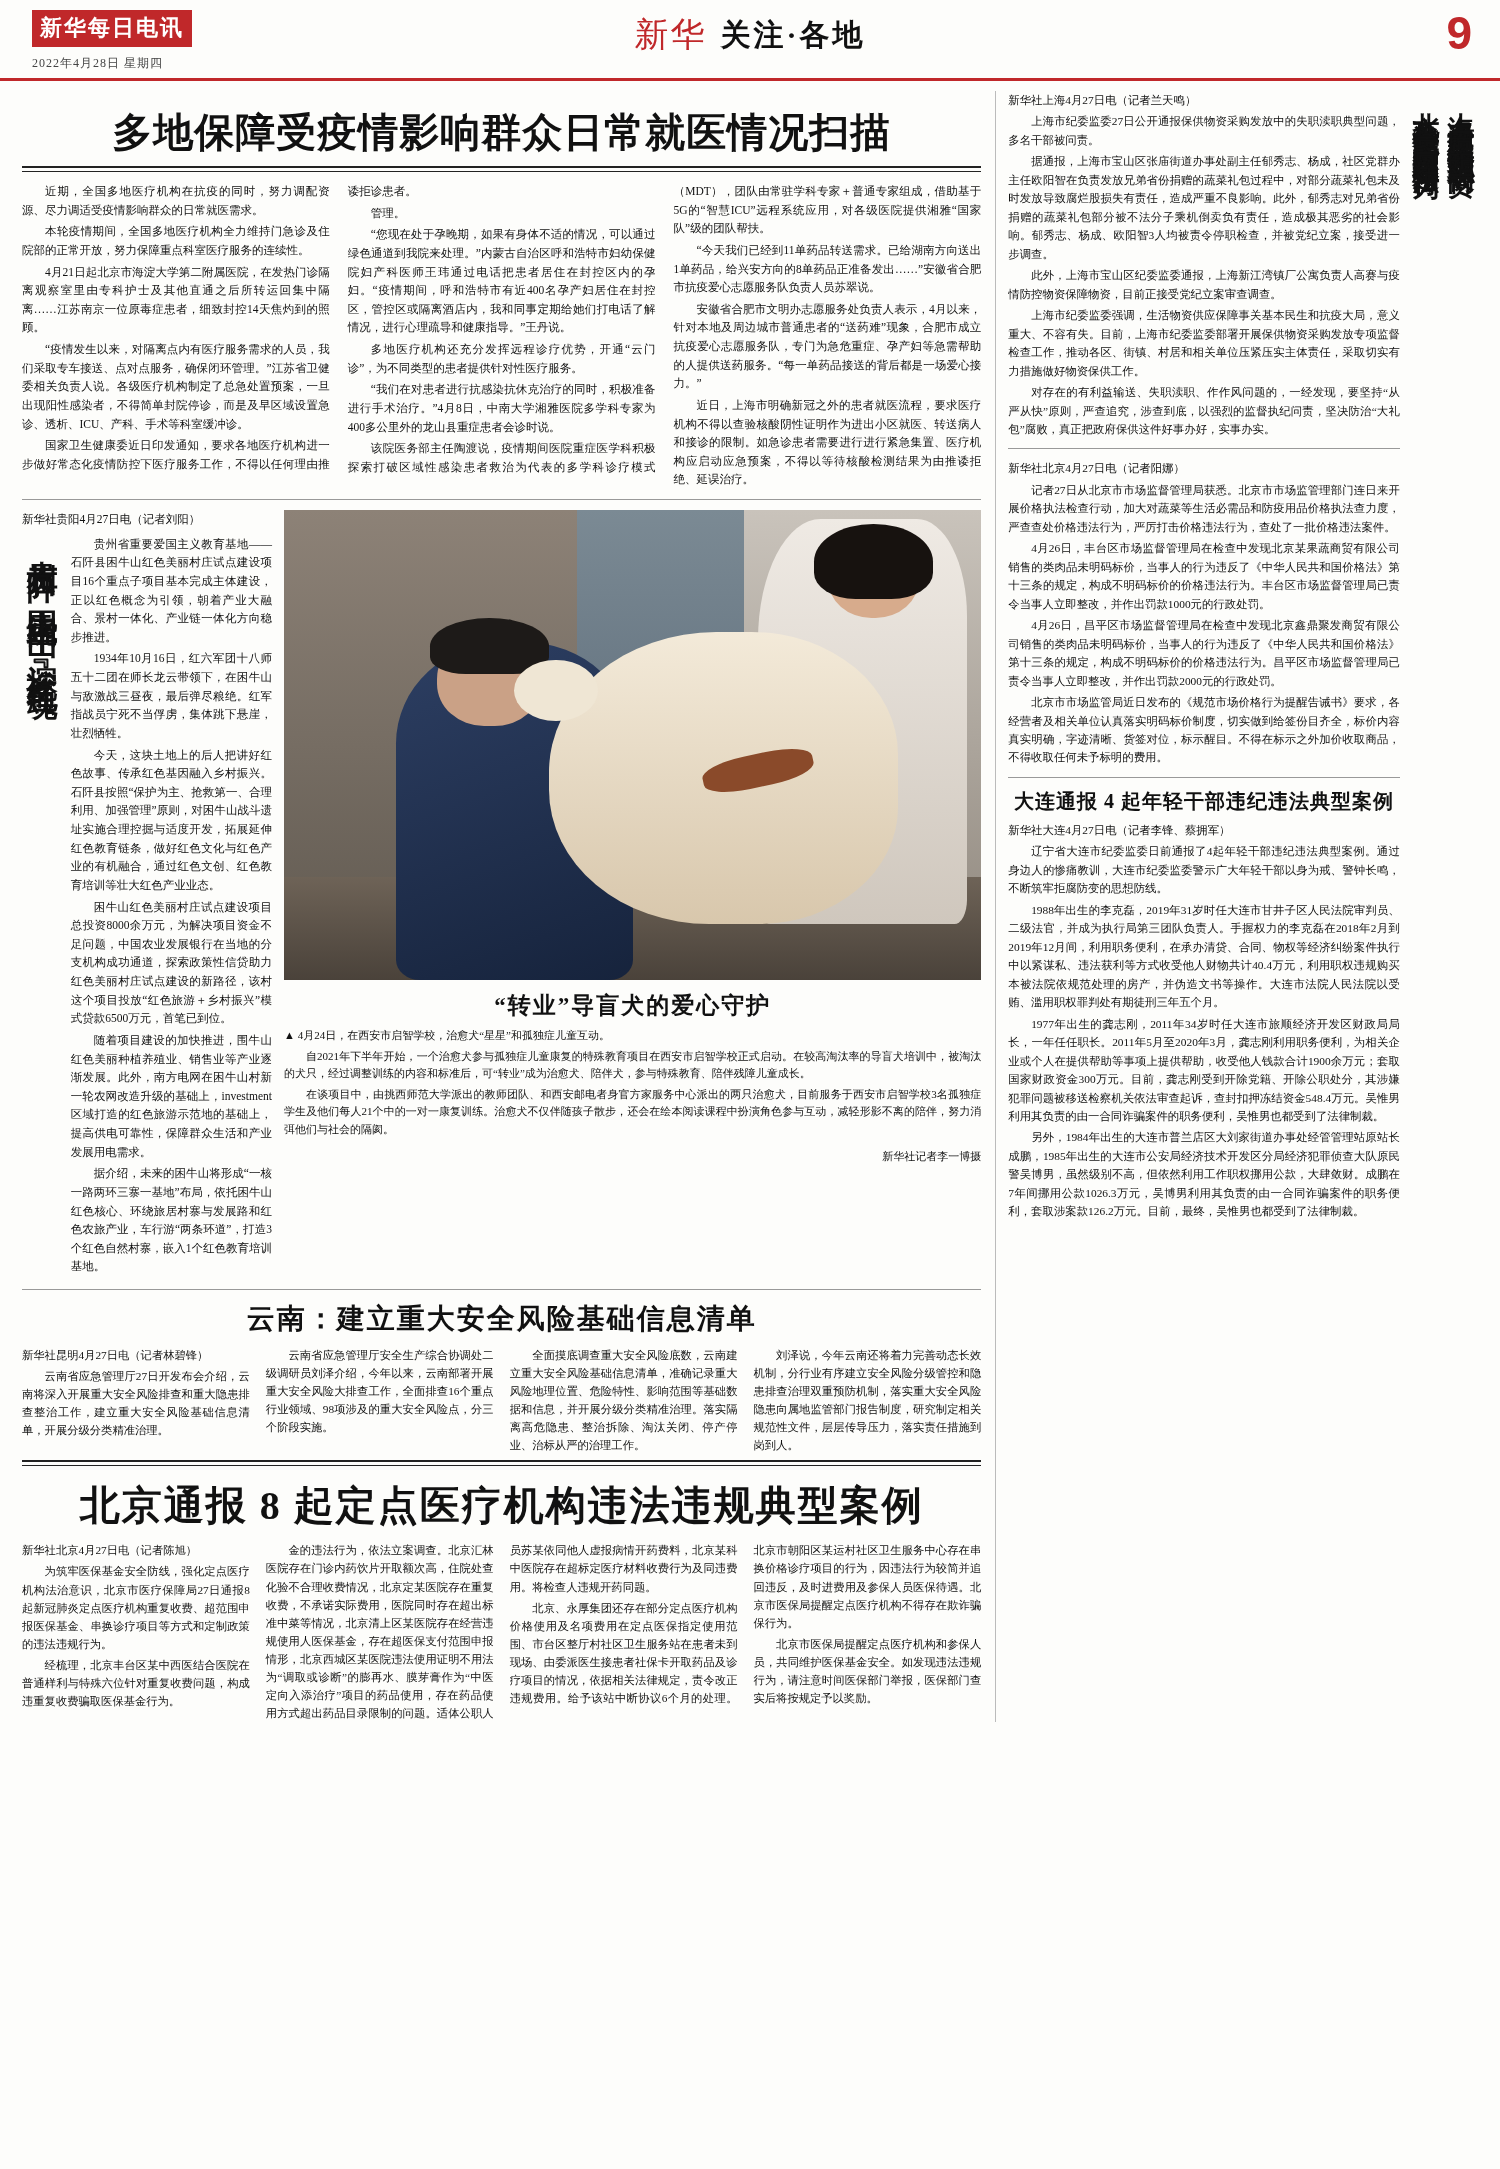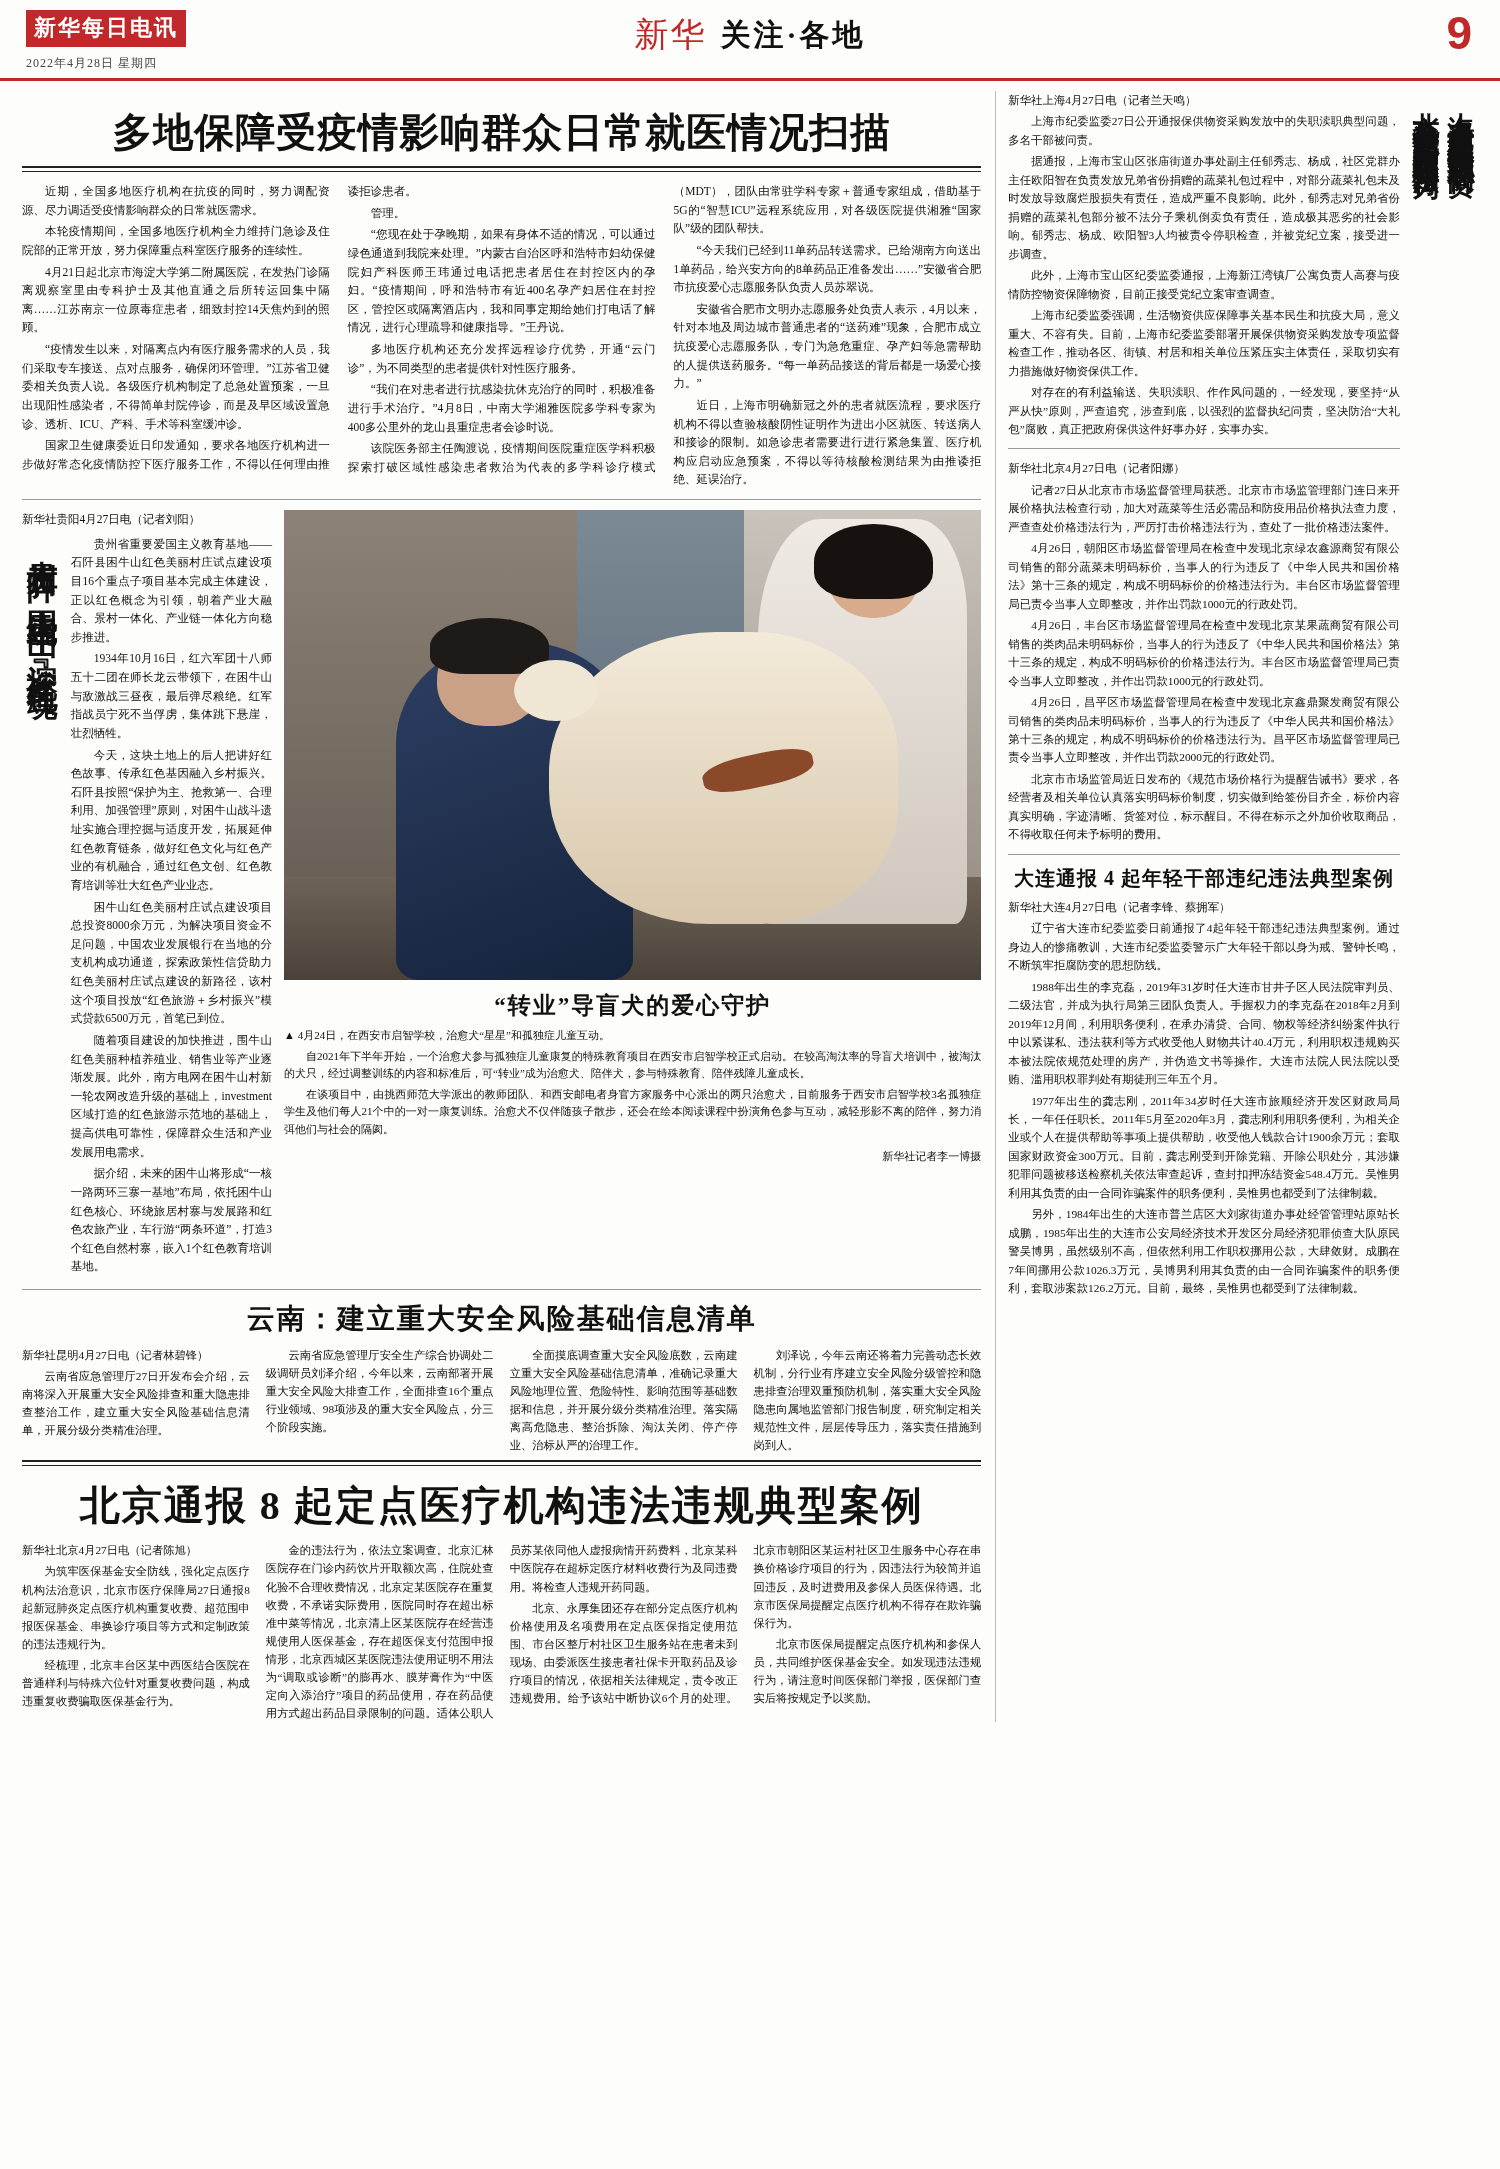--- a/index.html
+++ b/index.html
@@ -1,21 +1,21 @@
 <!DOCTYPE html>
 <html><head>
 <meta charset="utf-8">
 <style>
   html,body{margin:0;padding:0;background:#fff;}
   body{width:1500px;height:2169px;font-family:"Liberation Serif",serif;color:#111;}
   .page{position:relative;width:1500px;height:2169px;background:#fdfdfb;overflow:hidden;}
 
   
   .masthead{position:relative;height:78px;border-bottom:3px solid #c0282a;}
-  .mh-left{position:absolute;left:26px;top:10px;width:250px;}
+  .mh-left{position:absolute;left:32px;top:10px;width:250px;}
   .mh-logo{display:inline-block;background:#c0282a;color:#fff;font-family:"Liberation Serif",serif;font-weight:bold;font-size:22px;letter-spacing:2px;padding:3px 8px 4px;}
   .mh-date{margin-top:8px;font-size:12px;color:#444;letter-spacing:1px;}
   .mh-center{position:absolute;left:0;right:0;top:12px;text-align:center;}
   .mh-center .brand{display:inline-block;color:#c0282a;font-size:34px;font-weight:normal;letter-spacing:2px;vertical-align:middle;font-family:"Liberation Serif",serif;}
   .mh-center .sec{display:inline-block;margin-left:10px;font-size:30px;font-weight:bold;letter-spacing:3px;vertical-align:middle;}
   .mh-page{position:absolute;right:28px;top:6px;color:#c0282a;font-size:46px;font-weight:bold;font-family:"Liberation Sans",sans-serif;}
 
   
   .cols{position:relative;padding:10px 22px 0 22px;}
   .colwrap{display:flex;gap:14px;}
@@ -196,21 +196,20 @@
             <p>上海市纪委监委27日公开通报保供物资采购发放中的失职渎职典型问题，多名干部被问责。</p>
             <p>据通报，上海市宝山区张庙街道办事处副主任郁秀志、杨成，社区党群办主任欧阳智在负责发放兄弟省份捐赠的蔬菜礼包过程中，对部分蔬菜礼包未及时发放导致腐烂股损失有责任，造成严重不良影响。此外，郁秀志对兄弟省份捐赠的蔬菜礼包部分被不法分子乘机倒卖负有责任，造成极其恶劣的社会影响。郁秀志、杨成、欧阳智3人均被责令停职检查，并被党纪立案，接受进一步调查。</p>
             <p>此外，上海市宝山区纪委监委通报，上海新江湾镇厂公寓负责人高赛与疫情防控物资保障物资，目前正接受党纪立案审查调查。</p>
             <p>上海市纪委监委强调，生活物资供应保障事关基本民生和抗疫大局，意义重大、不容有失。目前，上海市纪委监委部署开展保供物资采购发放专项监督检查工作，推动各区、街镇、村居和相关单位压紧压实主体责任，采取切实有力措施做好物资保供工作。</p>
             <p>对存在的有利益输送、失职渎职、作作风问题的，一经发现，要坚持“从严从快”原则，严查追究，涉查到底，以强烈的监督执纪问责，坚决防治“大礼包”腐败，真正把政府保供这件好事办好，实事办实。</p>
 
             <div class="hr-one"></div>
 
             <p class="tightlead">新华社北京4月27日电（记者阳娜）</p>
             <p>记者27日从北京市市场监督管理局获悉。北京市市场监管理部门连日来开展价格执法检查行动，加大对蔬菜等生活必需品和防疫用品价格执法查力度，严查查处价格违法行为，严厉打击价格违法行为，查处了一批价格违法案件。</p>
-            <p>4月26日，朝阳区市场监督管理局在检查中发现北京绿农鑫源商贸有限公司销售的部分蔬菜未明码标价，当事人的行为违反了《中华人民共和国价格法》第十三条的规定，构成不明码标价的价格违法行为。丰台区市场监督管理局已责令当事人立即整改，并作出罚款1000元的行政处罚。</p>
             <p>4月26日，丰台区市场监督管理局在检查中发现北京某果蔬商贸有限公司销售的类肉品未明码标价，当事人的行为违反了《中华人民共和国价格法》第十三条的规定，构成不明码标价的价格违法行为。丰台区市场监督管理局已责令当事人立即整改，并作出罚款1000元的行政处罚。</p>
             <p>4月26日，昌平区市场监督管理局在检查中发现北京鑫鼎聚发商贸有限公司销售的类肉品未明码标价，当事人的行为违反了《中华人民共和国价格法》第十三条的规定，构成不明码标价的价格违法行为。昌平区市场监督管理局已责令当事人立即整改，并作出罚款2000元的行政处罚。</p>
             <p>北京市市场监管局近日发布的《规范市场价格行为提醒告诫书》要求，各经营者及相关单位认真落实明码标价制度，切实做到给签份目齐全，标价内容真实明确，字迹清晰、货签对位，标示醒目。不得在标示之外加价收取商品，不得收取任何未予标明的费用。</p>
 
             <div class="hr-one"></div>
 
             <div class="subhead">大连通报 4 起年轻干部违纪违法典型案例</div>
             <p class="tightlead">新华社大连4月27日电（记者李锋、蔡拥军）</p>
             <p>辽宁省大连市纪委监委日前通报了4起年轻干部违纪违法典型案例。通过身边人的惨痛教训，大连市纪委监委警示广大年轻干部以身为戒、警钟长鸣，不断筑牢拒腐防变的思想防线。</p>
             <p>1988年出生的李克磊，2019年31岁时任大连市甘井子区人民法院审判员、二级法官，并成为执行局第三团队负责人。手握权力的李克磊在2018年2月到2019年12月间，利用职务便利，在承办清贷、合同、物权等经济纠纷案件执行中以紧谋私、违法获利等方式收受他人财物共计40.4万元，利用职权违规购买本被法院依规范处理的房产，并伪造文书等操作。大连市法院人民法院以受贿、滥用职权罪判处有期徒刑三年五个月。</p>

